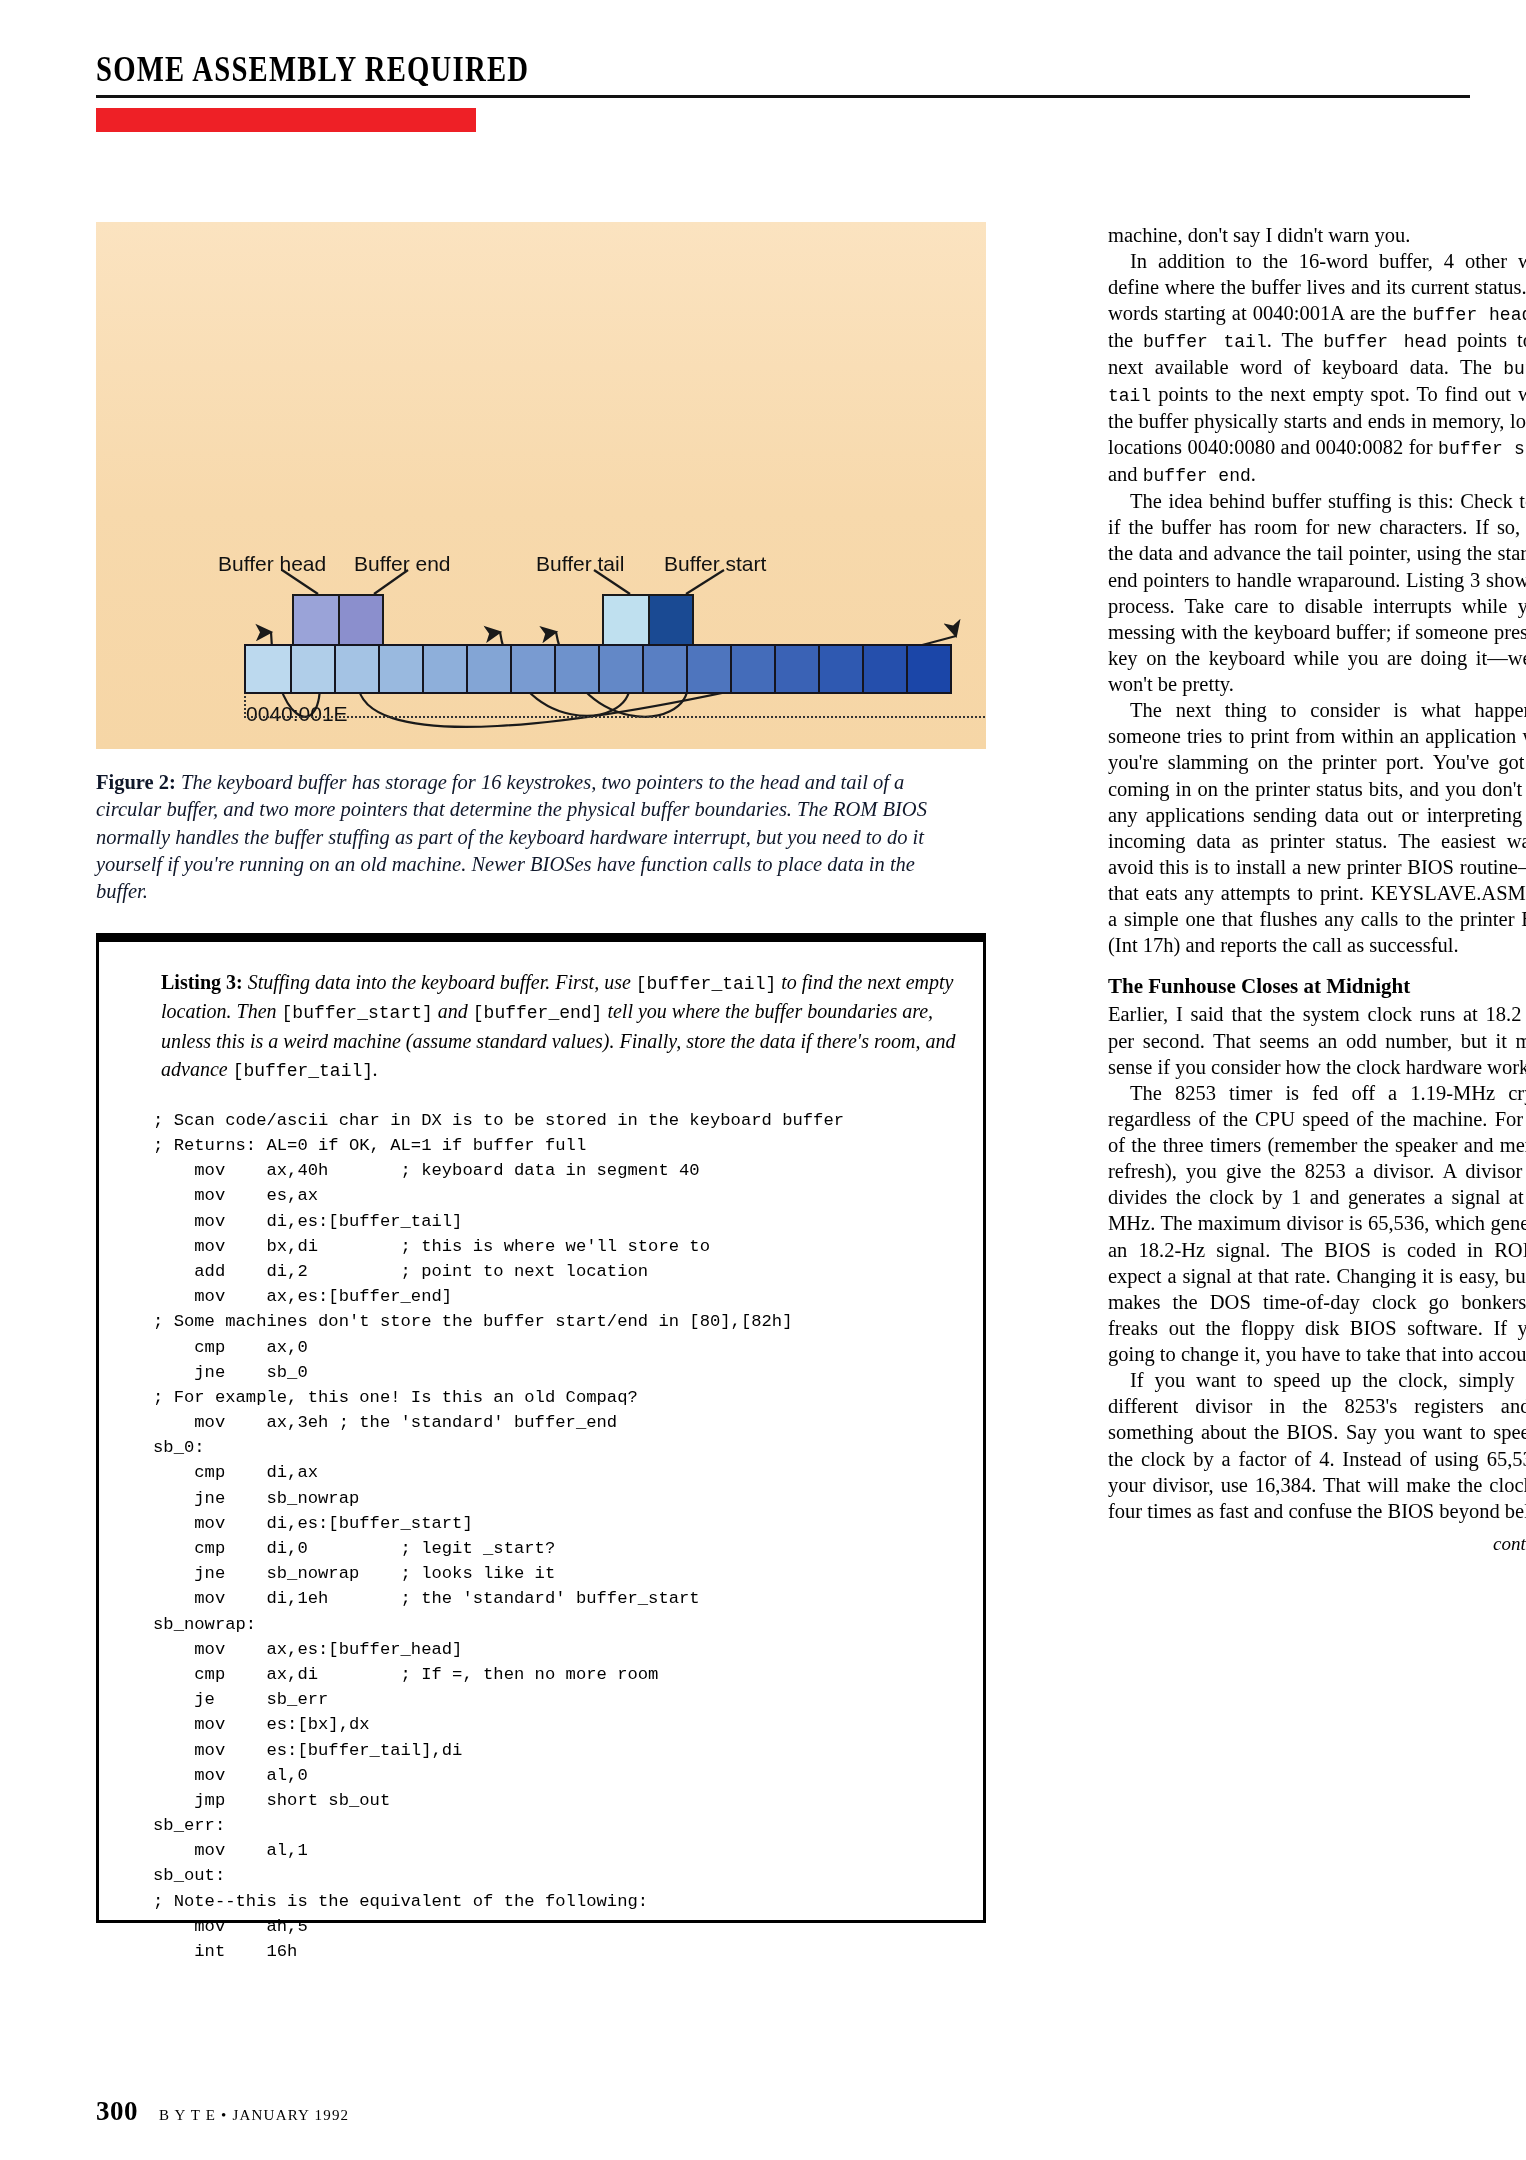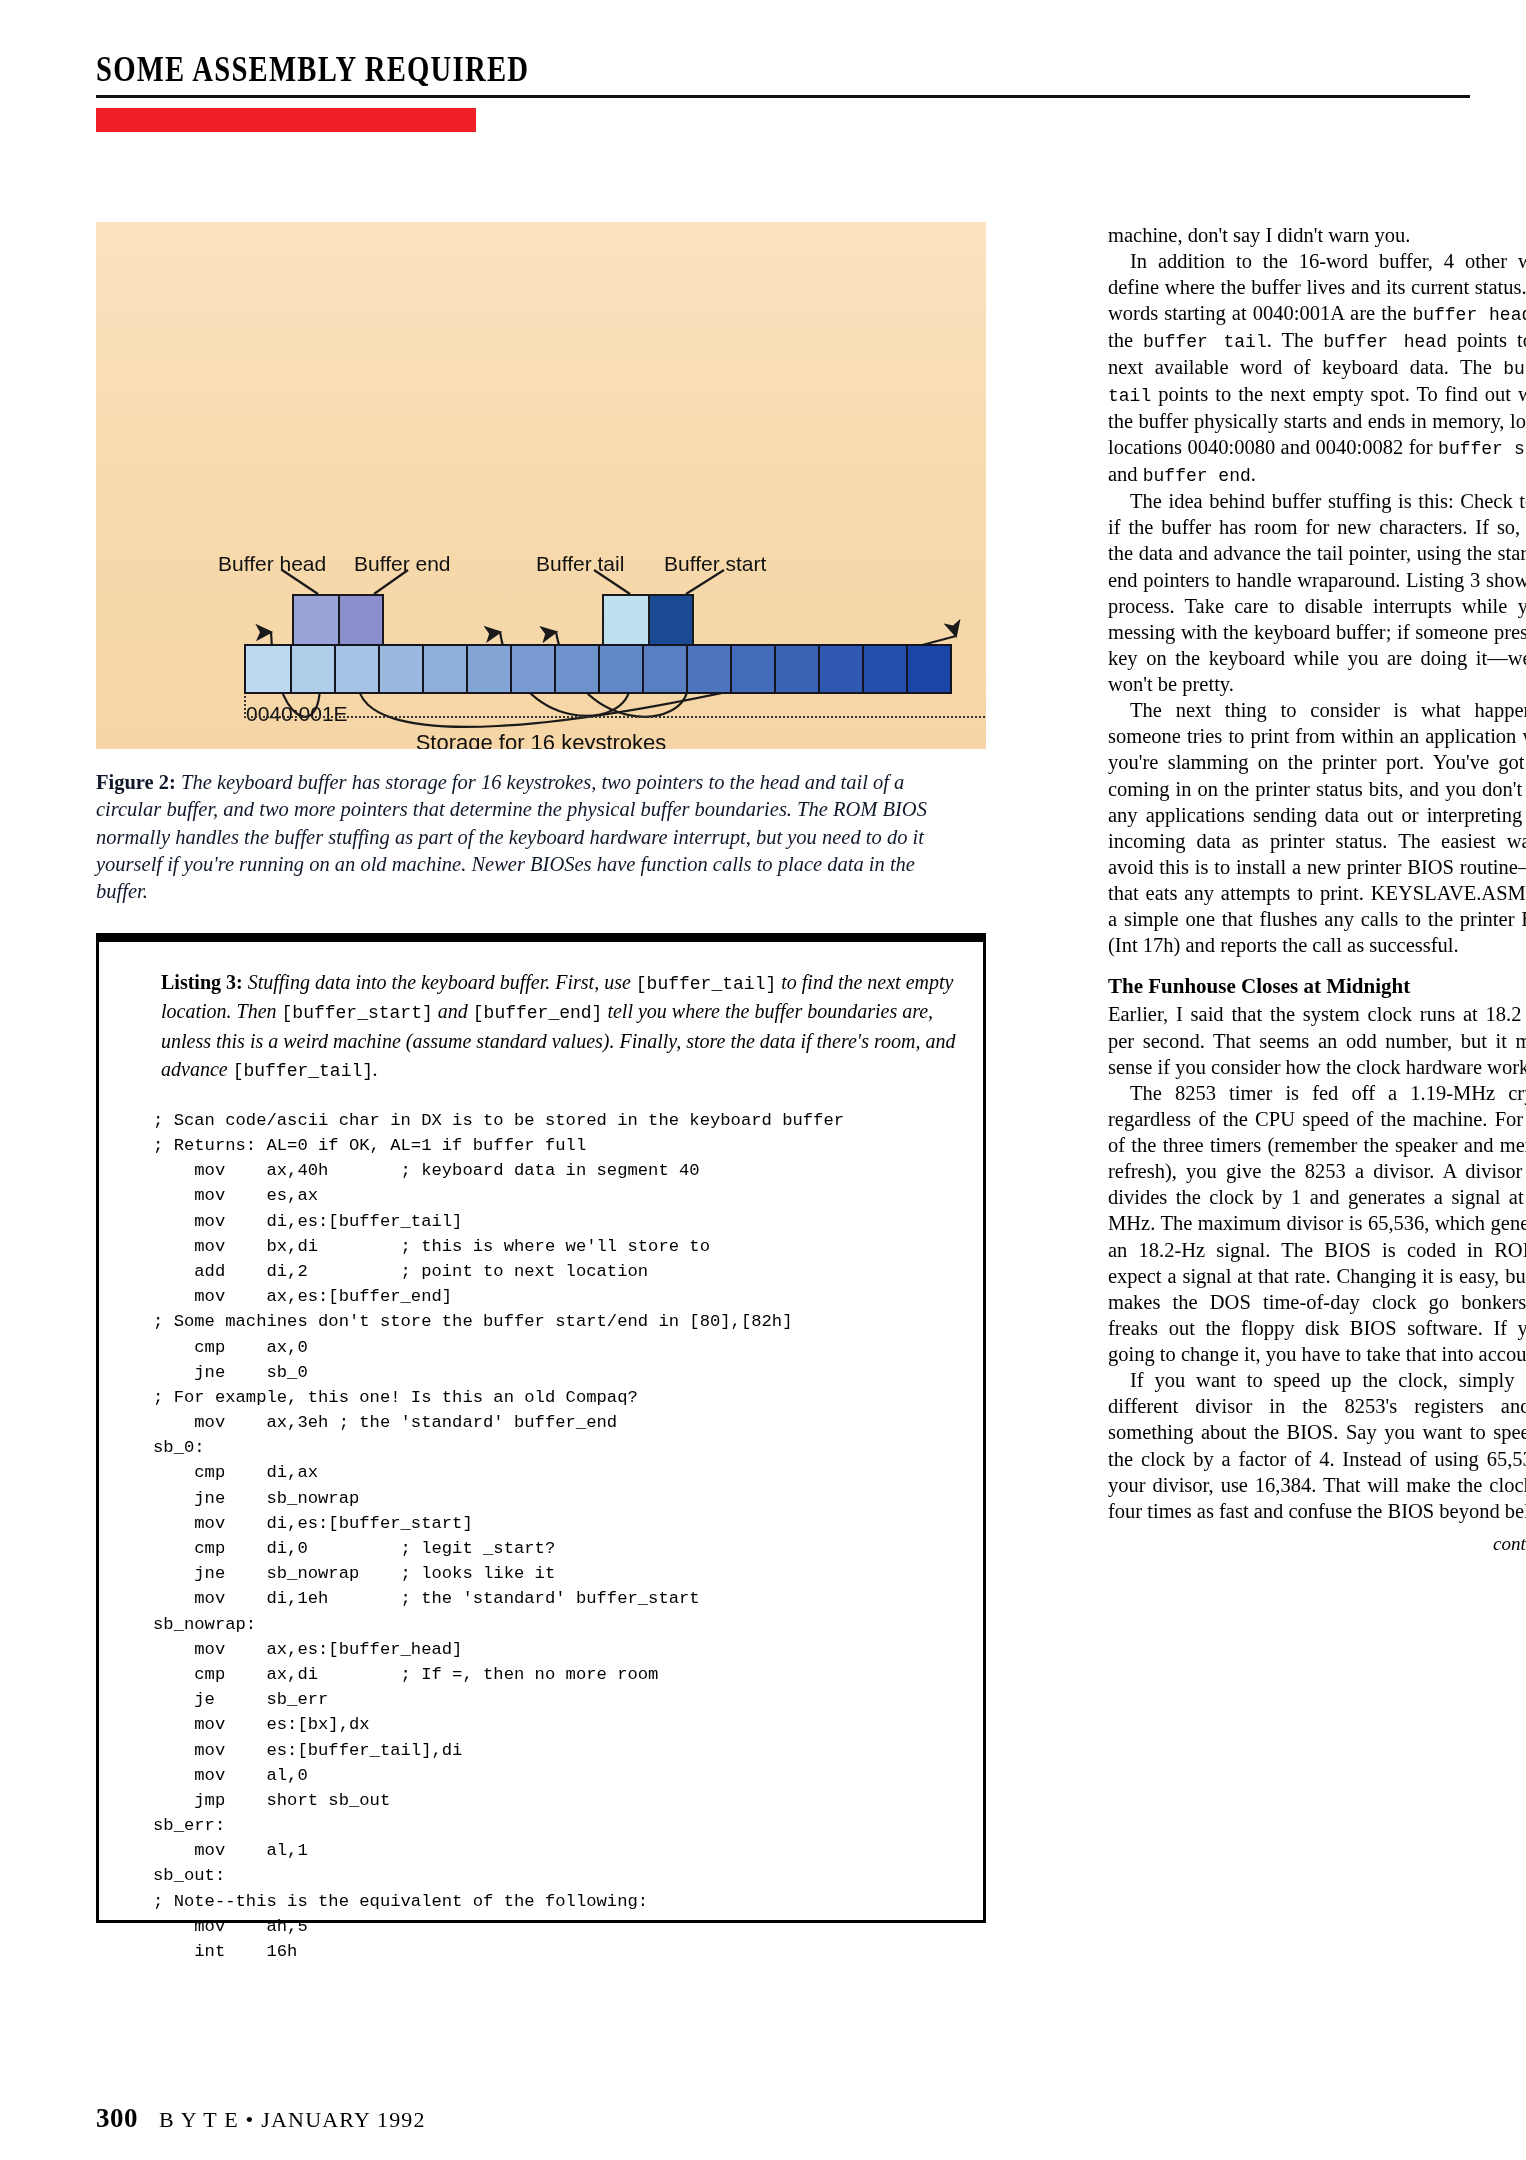--- a/index.html
+++ b/index.html
@@ -241,21 +241,21 @@
     display: flex;
     align-items: baseline;
     gap: 21px;
   }
   #footer-pageno {
     font-weight: bold;
     font-size: 27px;
     letter-spacing: 0.5px;
   }
   #footer-pub {
-    font-size: 22px;
+    font-size: 15px;
     letter-spacing: 1.2px;
     margin-top: 32px;
   }
 </style>
 </head>
 <body>
 
 <div id="page-header">
   <div id="header-title">SOME ASSEMBLY REQUIRED</div>
   <div id="header-rule"></div>
@@ -328,21 +328,20 @@
           <div class="buf-cell" style="background: rgb(37, 79, 172);"></div>
           <div class="buf-cell" style="background: rgb(27, 70, 168);"></div>
         </div>
 
       <span class="fig-addr" style="left:150px; top:480px;">0040:001E</span>
 
       <div id="dashed-left-tick"></div>
 
       <div id="dashed-span"></div>
 
-      <div id="storage-label">Storage for 16 keystrokes</div>
     </div>
 
     <div id="figure-caption">
       <span class="cap-lead">Figure 2:</span><span> The keyboard buffer has storage for 16 keystrokes, two pointers to the head and tail of a circular buffer, and two more pointers that determine the physical buffer boundaries. The ROM BIOS normally handles the buffer stuffing as part of the keyboard hardware interrupt, but you need to do it yourself if you're running on an old machine. Newer BIOSes have function calls to place data in the buffer.</span>
     </div>
 
     <div id="listing-box">
       <div id="listing-intro">
         <span class="lst-lead">Listing 3:</span><span id="listing-intro-parts"><span> Stuffing data into the keyboard buffer. First, use </span><span class="mono">[buffer_tail]</span><span> to find the next empty location. Then </span><span class="mono">[buffer_start]</span><span> and </span><span class="mono">[buffer_end]</span><span> tell you where the buffer boundaries are, unless this is a weird machine (assume standard values). Finally, store the data if there's room, and advance </span><span class="mono">[buffer_tail]</span><span>.</span></span>
       </div>

